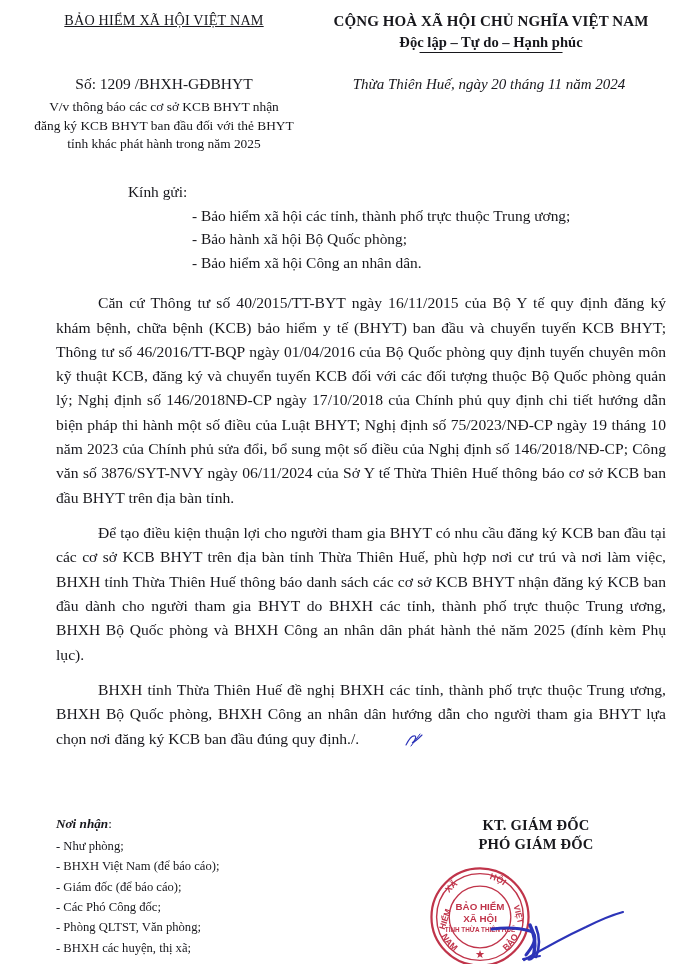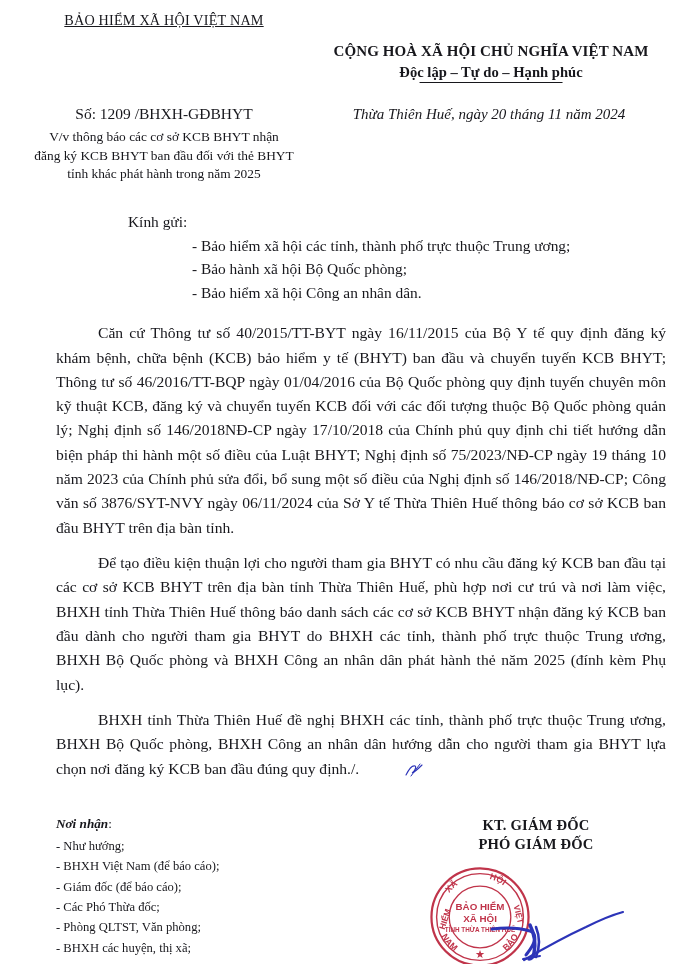--- a/index.html
+++ b/index.html
@@ -64,21 +64,20 @@
     width: 55%;
     height: 1.3px;
     background: #17171c;
   }
   .nation-title {
     font-size: 15px;
     font-weight: bold;
     letter-spacing: .1px;
     line-height: 1.3;
     white-space: nowrap;
-    margin-top: 30px;
   }
   .nation-motto {
     font-size: 14.6px;
     font-weight: bold;
     line-height: 1.35;
     margin-top: 1px;
     display: inline-block;
     position: relative;
     white-space: nowrap;
   }
@@ -292,24 +291,24 @@
             <path d="M3 12 C6 6, 9 2, 12 3 C14 4, 11 9, 9 10 C12 9, 16 5, 19 2" fill="none" stroke="#2c34b8" stroke-width="1.1" stroke-linecap="round"></path>
             <path d="M8 13 L17 1" fill="none" stroke="#2c34b8" stroke-width="1" stroke-linecap="round"></path>
           </svg></span></p>
   </div>
 
   <div class="footer">
 
     <div class="footer-left">
       <div class="noi-nhan-title"><span>Nơi nhận</span><span class="colon">:</span></div>
       <ul class="noi-nhan-list">
-        <li>- Như hướng;</li>
+        <li>- Như phòng;</li>
         <li>- BHXH Việt Nam (để báo cáo);</li>
         <li>- Giám đốc (để báo cáo);</li>
-        <li>- Các Phó Thừa đốc;</li>
+        <li>- Các Phó Công đốc;</li>
         <li>- Phòng QLTST, Văn phòng;</li>
         <li>- BHXH các huyện, thị xã;</li>
         <li>- Lưu: VT, GĐBHYT.</li>
       </ul>
     </div>
 
     <div class="footer-right">
       <div class="sign-title">KT. GIÁM ĐỐC</div>
       <div class="sign-title">PHÓ GIÁM ĐỐC</div>
 

